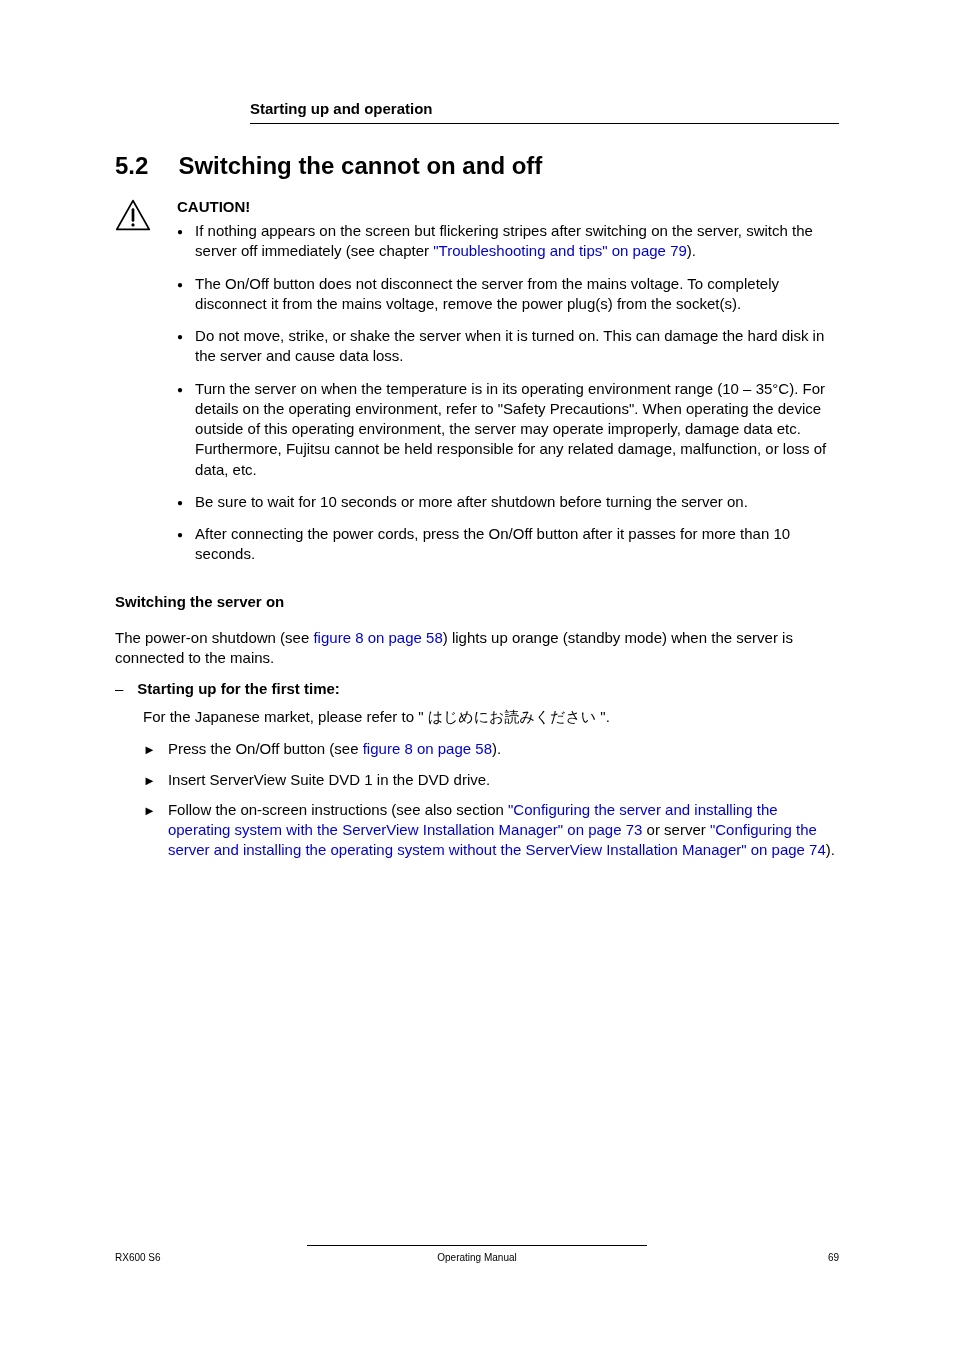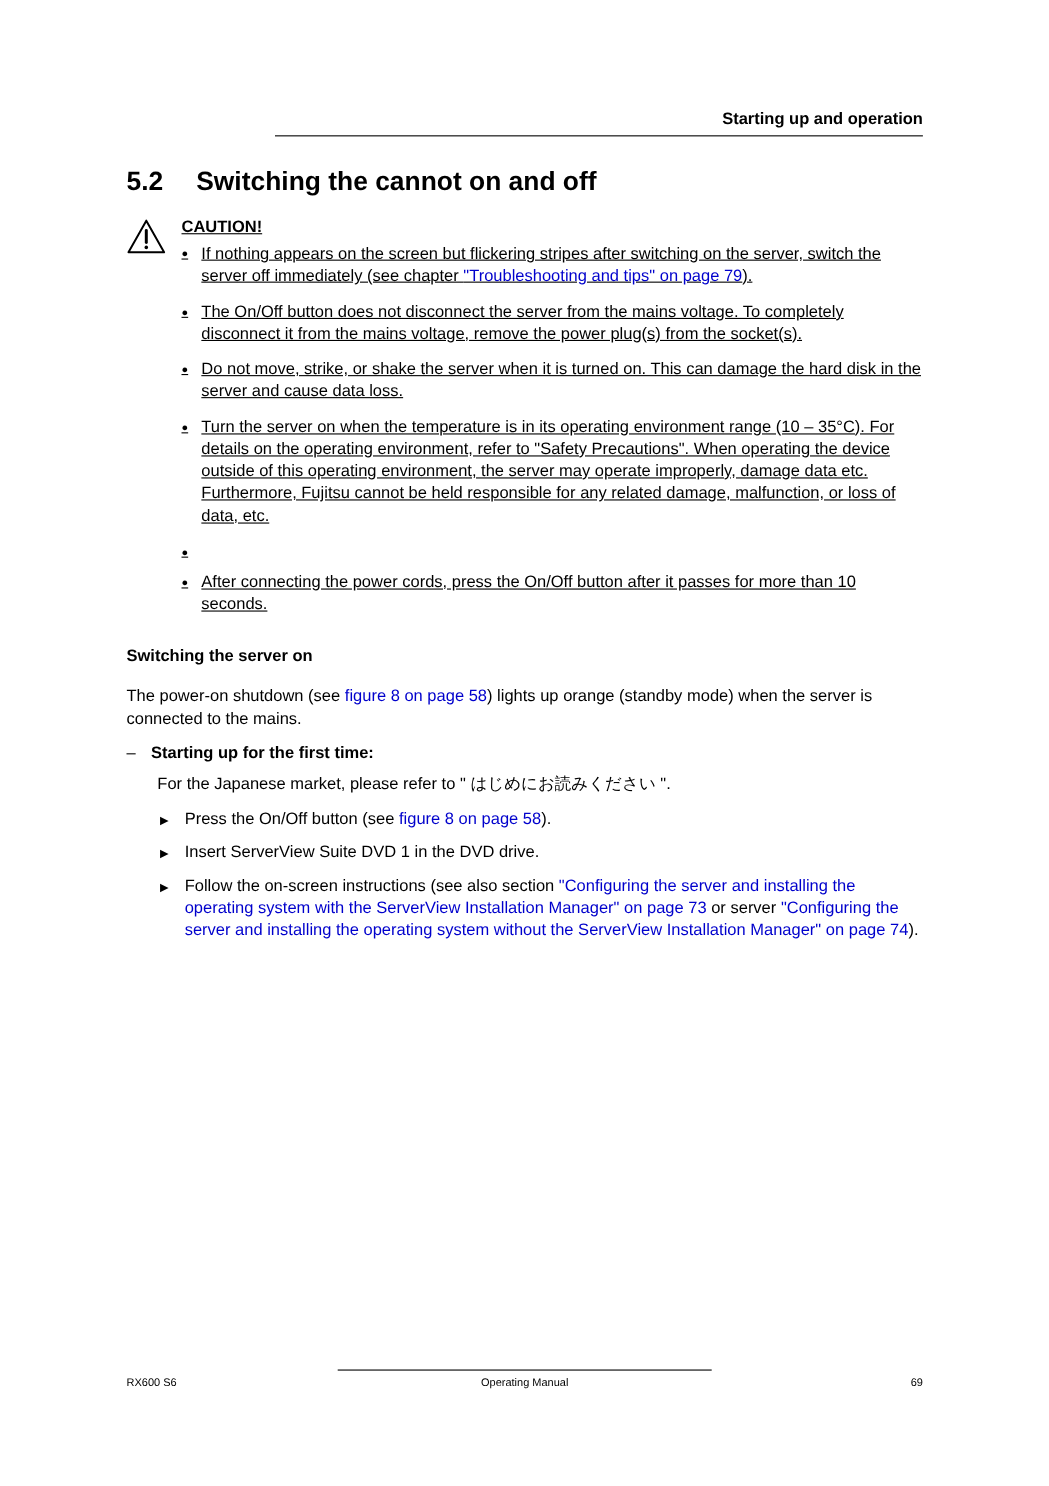--- a/index.html
+++ b/index.html
@@ -14,40 +14,39 @@
       height: 1351px;
       position: relative;
       color: #000;
     }
     .page {
       padding: 100px 115px 60px 115px;
       height: 100%;
       position: relative;
     }
     .running-header {
-      text-align: right;
+      text-align: left;
       font-weight: bold;
       font-size: 15px;
       padding-bottom: 6px;
       border-bottom: 1.5px solid #000;
       margin-bottom: 28px;
       margin-left: 135px;
       margin-right: 0;
     }
     .section-heading {
       font-size: 24px;
       font-weight: bold;
       display: flex;
       gap: 30px;
       margin-bottom: 18px;
     }
     .caution-block {
       display: flex;
-      gap: 14px;
-      text-decoration: underline;
+      gap: 26px;
     }
     .caution-icon {
       width: 36px;
       flex-shrink: 0;
     }
     .caution-icon svg {
       width: 36px;
       height: 34px;
     }
     .caution-label {
@@ -176,20 +175,21 @@
         <li>
           <span class="bullet-mark">●</span>
           <span>Do not move, strike, or shake the server when it is turned on. This can damage the hard disk in the server and cause data loss.</span>
         </li>
         <li>
           <span class="bullet-mark">●</span>
           <span>Turn the server on when the temperature is in its operating environment range (10 – 35°C). For details on the operating environment, refer to "Safety Precautions". When operating the device outside of this operating environment, the server may operate improperly, damage data etc. Furthermore, Fujitsu cannot be held responsible for any related damage, malfunction, or loss of data, etc.</span>
         </li>
         <li>
           <span class="bullet-mark">●</span>
+          <span>Be sure to wait for 10 seconds or more after shutdown before turning the server on.</span>
         </li>
         <li>
           <span class="bullet-mark">●</span>
           <span>After connecting the power cords, press the On/Off button after it passes for more than 10 seconds.</span>
         </li>
       </ul>
     </div>
   </div>
 
   <div class="subheading">Switching the server on</div>

